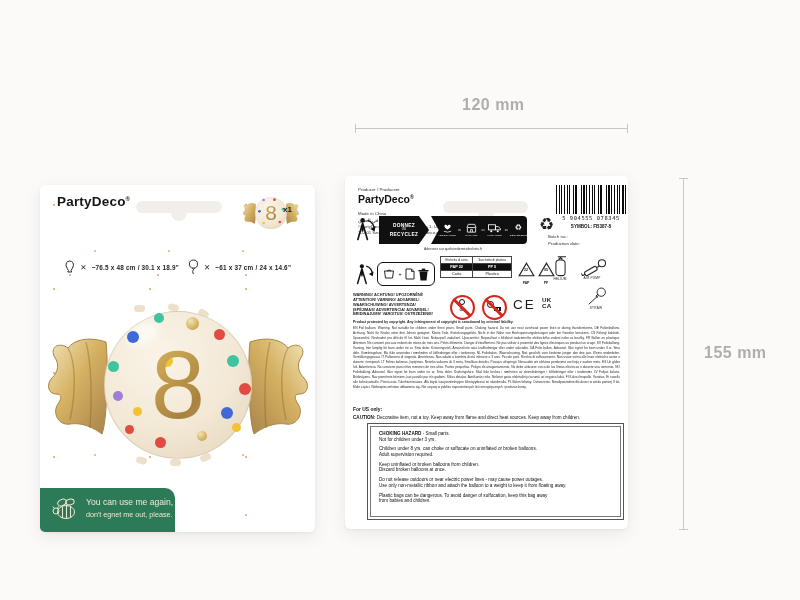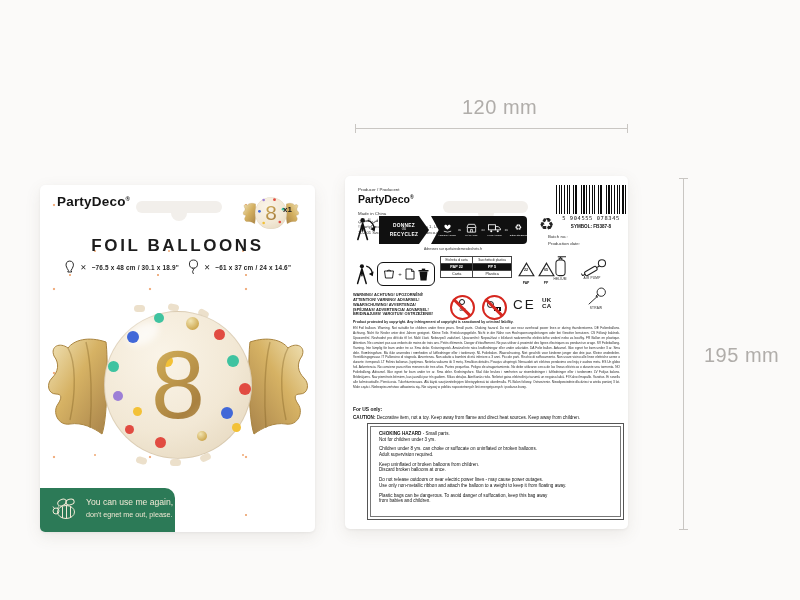--- a/index.html
+++ b/index.html
@@ -4,21 +4,21 @@
 <style>
   html,body{margin:0;padding:0;background:#fbfaf9;}
   *{box-sizing:border-box;}
   body{font-family:"Liberation Sans",sans-serif;-webkit-font-smoothing:antialiased;}
   .stage{position:relative;width:800px;height:600px;background:#fbfaf9;overflow:hidden;}
   .card{position:absolute;background:#fff;border-radius:5px;
         box-shadow:0 5px 16px rgba(100,88,70,.10),0 1px 3px rgba(0,0,0,.05);}
   .abs{position:absolute;}
 
   
-  .dim-label{position:absolute;color:#b0adaa;font-size:20px;letter-spacing:.5px;}
+  .dim-label{position:absolute;color:#b0adaa;font-size:16px;letter-spacing:.5px;font-weight:bold;}
   .dim-h{position:absolute;height:1px;background:#c9c6c3;}
   .dim-h:before,.dim-h:after{content:'';position:absolute;width:1px;height:9px;top:-4px;background:#c9c6c3;}
   .dim-h:before{left:0}.dim-h:after{right:0}
   .dim-v{position:absolute;width:1px;background:#c9c6c3;}
   .dim-v:before,.dim-v:after{content:'';position:absolute;height:1px;width:9px;left:-4px;background:#c9c6c3;}
   .dim-v:before{top:0}.dim-v:after{bottom:0}
 
   
   .card-front{left:40px;top:185px;width:275px;height:347px;
      background-image:
@@ -116,21 +116,21 @@
   .wb p{margin:0 0 4.4px;font-size:4.6px;line-height:5.5px;color:#111;}
 </style>
 </head>
 <body>
 
 <div class="stage">
 
   <div class="dim-label" style="left:462px;top:96px;">120 mm</div>
   <div class="dim-h" style="left:355px;top:128px;width:273px;"></div>
   <div class="dim-v" style="left:683px;top:178px;height:352px;"></div>
-  <div class="dim-label" style="left:704px;top:344px;">195 mm</div>
+  <div class="dim-label" style="left:704px;top:344px;">155 mm</div>
 
   <div class="card card-front">
 
     <div class="abs front-logo">
       <span>PartyDeco</span><sup>®</sup>
     </div>
 
     <div class="abs slot" style="left:96px;top:16px;width:86px;height:12px;"></div>
 
     <div class="abs" style="left:203px;top:12px;width:56px;height:33px;">
@@ -153,21 +153,20 @@
         <span class="dot" style="left:140px;top:6px;width:13px;height:13px;background:#e14b41"></span>
         <span class="dot" style="left:70px;top:60px;width:13px;height:13px;background:#4168d8"></span>
         <span class="dot" style="left:180px;top:50px;width:13px;height:13px;background:#3fc3a0"></span>
         <span class="dot" style="left:90px;top:115px;width:12px;height:12px;background:#f3c136"></span>
         <span class="dot" style="left:165px;top:110px;width:12px;height:12px;background:#e14b41"></span>
         <div class="bal-num">8</div>
       </div>
     </div>
     <div class="abs qty" style="left:243px;top:20px;">x1</div>
 
-    <div class="abs front-title">FOIL BALLOONS</div>
 
     <div class="abs spec-row">
       <svg height="15" viewBox="0 0 13 17">
         <path d="M6.5 1.2 C3.2 1.2 2 3.8 2.4 6.6 C2.7 8.8 4.4 10.4 5 11.8 L4.3 13.6 h4.4 L8 11.8 C8.6 10.4 10.3 8.8 10.6 6.6 C11 3.8 9.8 1.2 6.5 1.2 Z" fill="none" stroke="#222" stroke-width="1.1"></path>
       </svg>
       <span class="spec-x">✕</span>
       <span class="spec-text">~76.5 x 48 cm / 30.1 x 18.9"</span>
       <svg height="16" viewBox="0 0 13 19" style="margin-left:4px;">
         <g fill="none" stroke="#222" stroke-width="1.1">
           <circle cx="6.5" cy="6" r="4.8"></circle>

